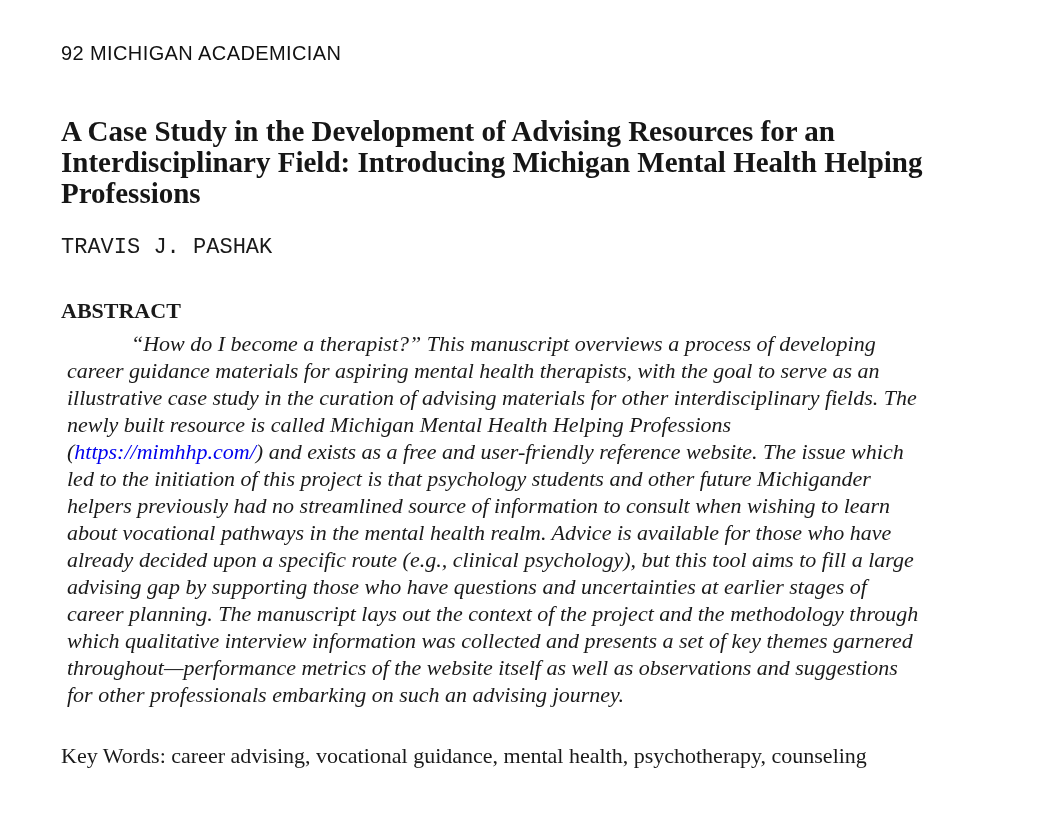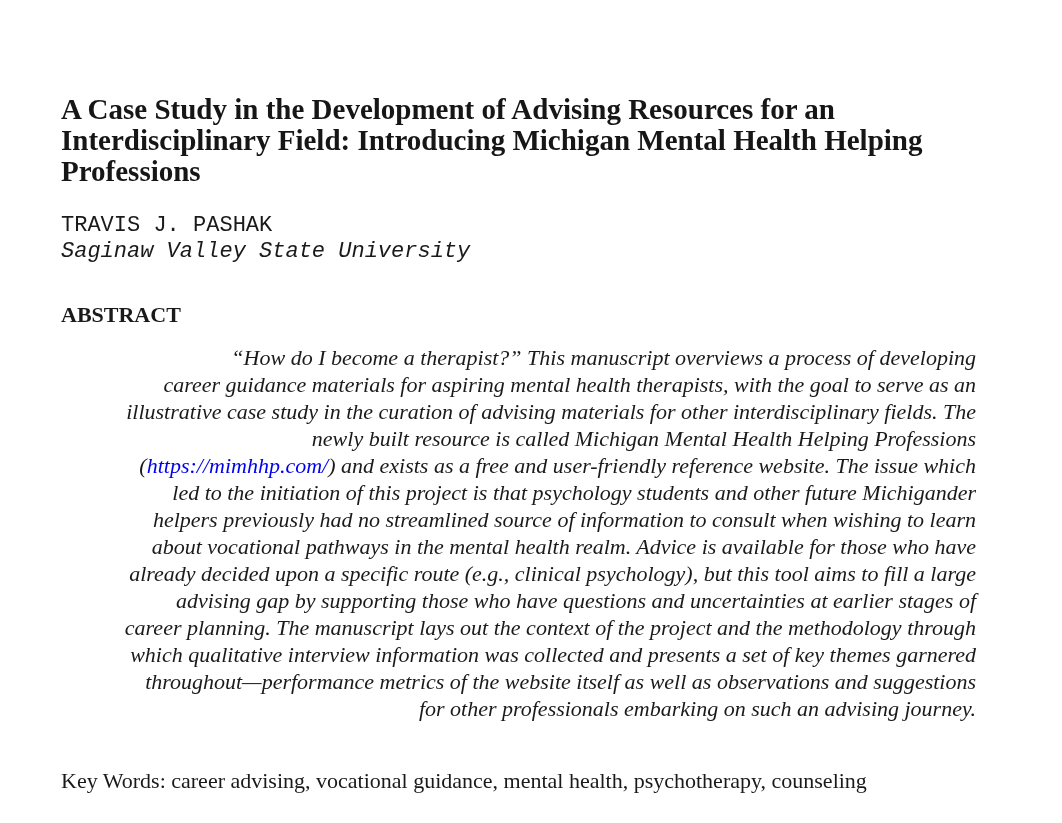--- a/index.html
+++ b/index.html
@@ -46,53 +46,52 @@
   .affiliation {
     font-style: italic;
   }
   .abstract-heading {
     margin-top: 36px;
     font-weight: bold;
     font-size: 22px;
     line-height: 27px;
   }
   .abstract-body {
-    margin: 16px;
+    margin: 6px;
     font-style: italic;
     font-size: 22px;
     line-height: 27px;
     white-space: pre-wrap;
-    text-align: right;
   }
   .tab {
     display: inline-block;
     width: 64px;
   }
   .hyperlink {
     cursor: pointer;
   }
   .keywords {
-    margin-top: 45px;
+    margin-top: 34px;
     font-size: 22px;
     line-height: 27px;
   }
 </style>
 </head>
 <body>
 
 <div class="page">
 
+  <div class="running-head">92 MICHIGAN ACADEMICIAN</div>
 
   <h1 class="article-title">A Case Study in the Development of Advising Resources for an
 Interdisciplinary Field: Introducing Michigan Mental Health Helping
 Professions</h1>
 
   <div class="byline">
     <div>TRAVIS J. PASHAK</div>
-    <div class="affiliation">Saginaw Valley State University</div>
   </div>
 
   <div class="abstract-heading">ABSTRACT</div>
 
   <p class="abstract-body"><span class="tab"></span><span>“How do I become a therapist?” This manuscript overviews a process of developing
 career guidance materials for aspiring mental health therapists, with the goal to serve as an
 illustrative case study in the curation of advising materials for other interdisciplinary fields. The
 newly built resource is called Michigan Mental Health Helping Professions
 (</span><a class="hyperlink" style="color:#0000ee">https://mimhhp.com/</a><span>) and exists as a free and user-friendly reference website. The issue which
 led to the initiation of this project is that psychology students and other future Michigander

